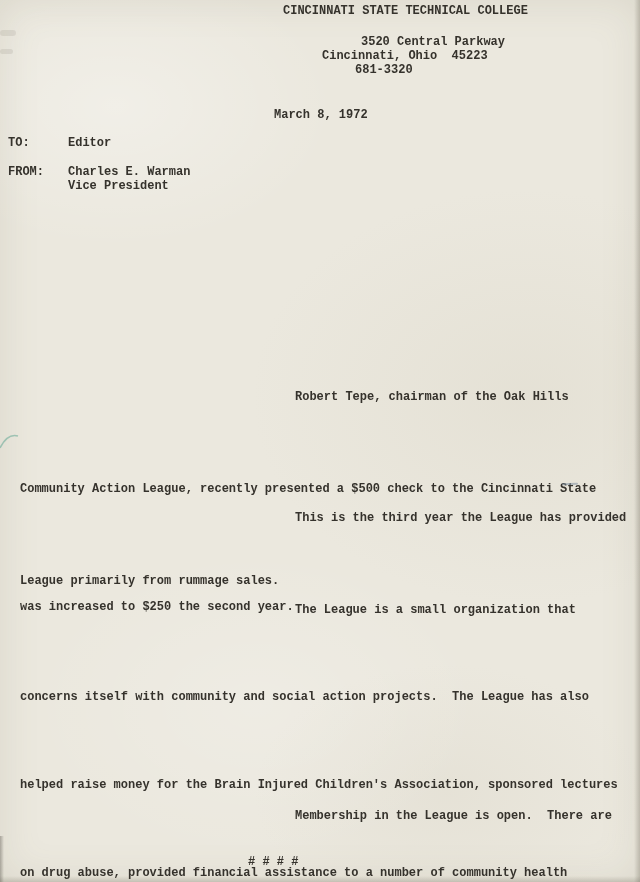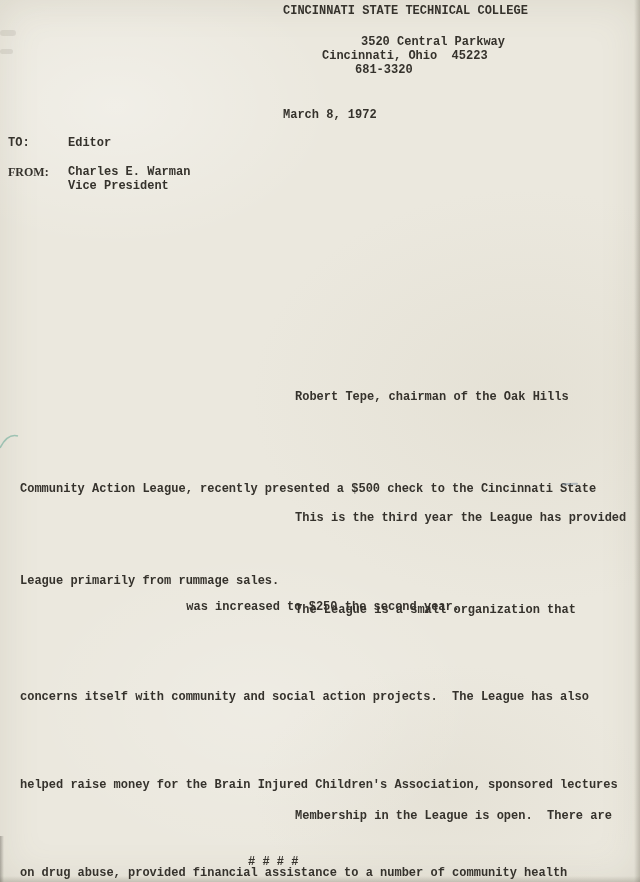--- a/index.html
+++ b/index.html
@@ -53,36 +53,36 @@
 </style>
 </head>
 <body>
 
 <div class="page">
 
   <div class="abs" style="left:283px; top:4px;">CINCINNATI STATE TECHNICAL COLLEGE</div>
   <div class="abs" style="left:330px; top:35px;margin-left:31px;">3520 Central Parkway</div>
   <div class="abs" style="left:322px; top:49px;">Cincinnati, Ohio  45223</div>
   <div class="abs" style="left:355px; top:63px;">681-3320</div>
-  <div class="abs" style="left:283px; top:108px;">March 8, 1972</div>
+  <div class="abs" style="left:274px; top:108px;">March 8, 1972</div>
 
   <div class="abs" style="left:8px; top:136px;">TO:</div>
   <div class="abs" style="left:68px; top:136px;">Editor</div>
-  <div class="abs" style="left:8px; top:165px;font-family:Liberation Serif, serif;">FROM:</div>
+  <div class="abs" style="left:8px; top:165px;">FROM:</div>
   <div class="abs" style="left:68px; top:165px;">Charles E. Warman</div>
   <div class="abs" style="left:68px; top:179px;">Vice President</div>
 
 
   <div class="para" style="top:320px; line-height:30.8px;">
     <span class="bodyline indent">Robert Tepe, chairman of the Oak Hills</span>
     <span class="bodyline">Community Action League, recently presented a $500 check to the Cincinnati State</span>
     <span class="bodyline">League primarily from rummage sales.</span>
   </div>
 
-  <div class="para" style="top:445px; line-height:29.5px;text-align:center;">
+  <div class="para" style="top:445px; line-height:29.5px;">
     <span class="bodyline indent">This is the third year the League has provided</span>
     <span class="bodyline">was increased to $250 the second year.</span>
   </div>
 
   <div class="para" style="top:537px; line-height:29.3px;">
     <span class="bodyline indent">The League is a small organization that</span>
     <span class="bodyline">concerns itself with community and social action projects.  The League has also</span>
     <span class="bodyline">helped raise money for the Brain Injured Children's Association, sponsored lectures</span>
     <span class="bodyline">on drug abuse, provided financial assistance to a number of community health</span>
     

